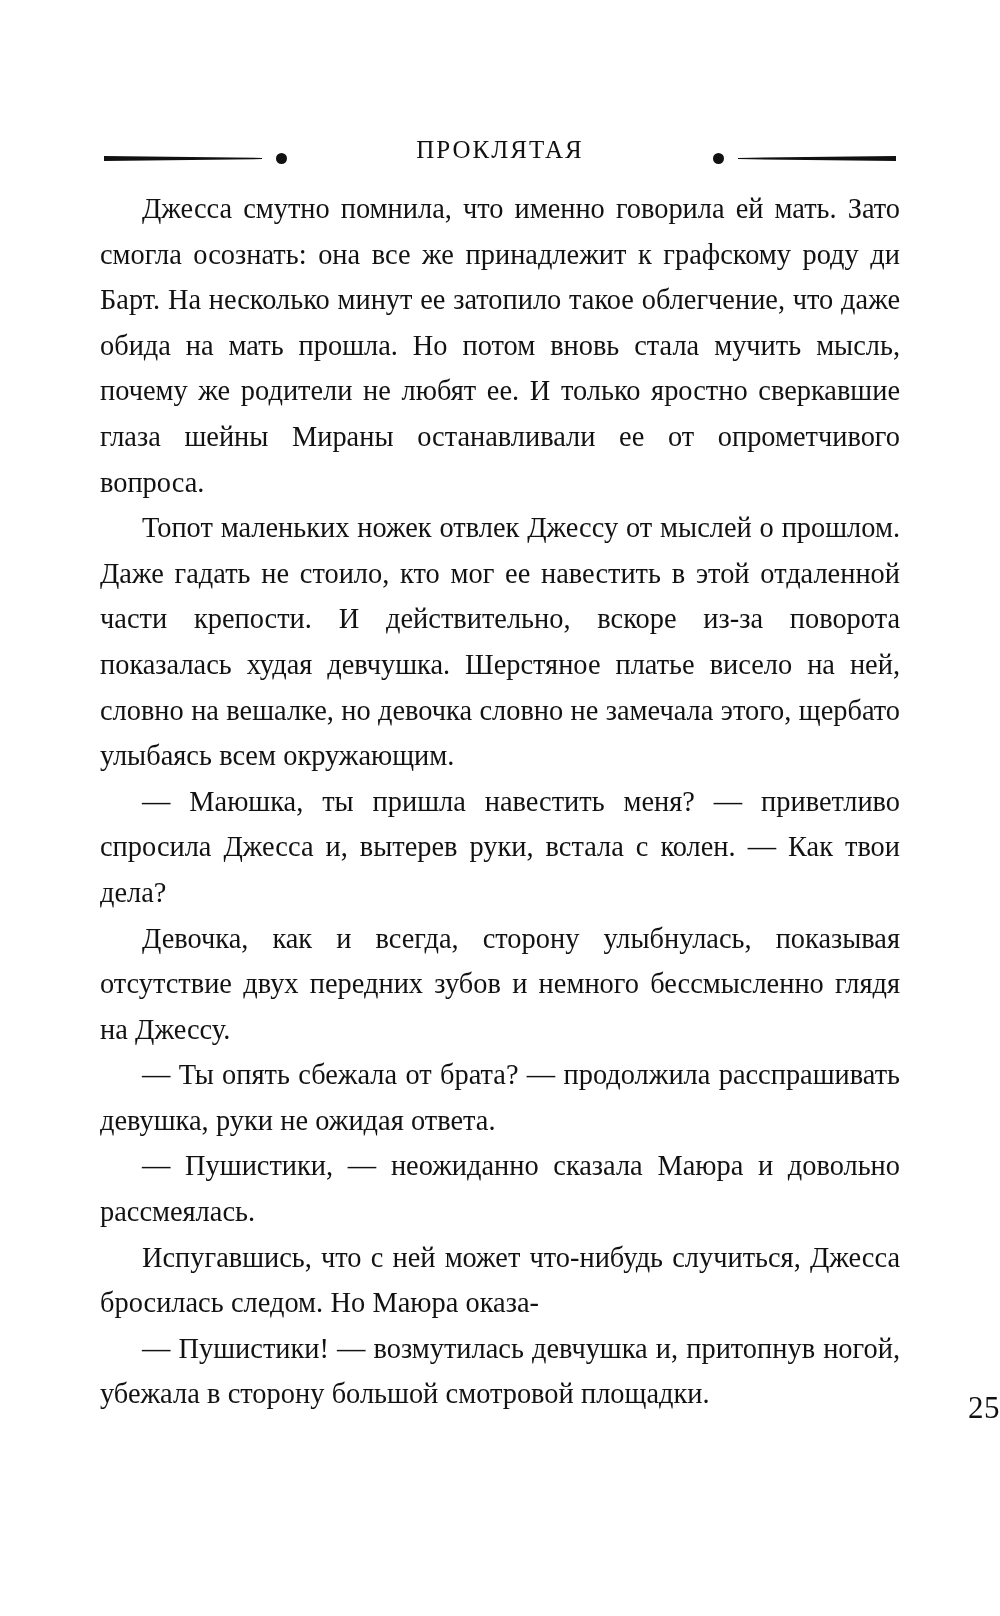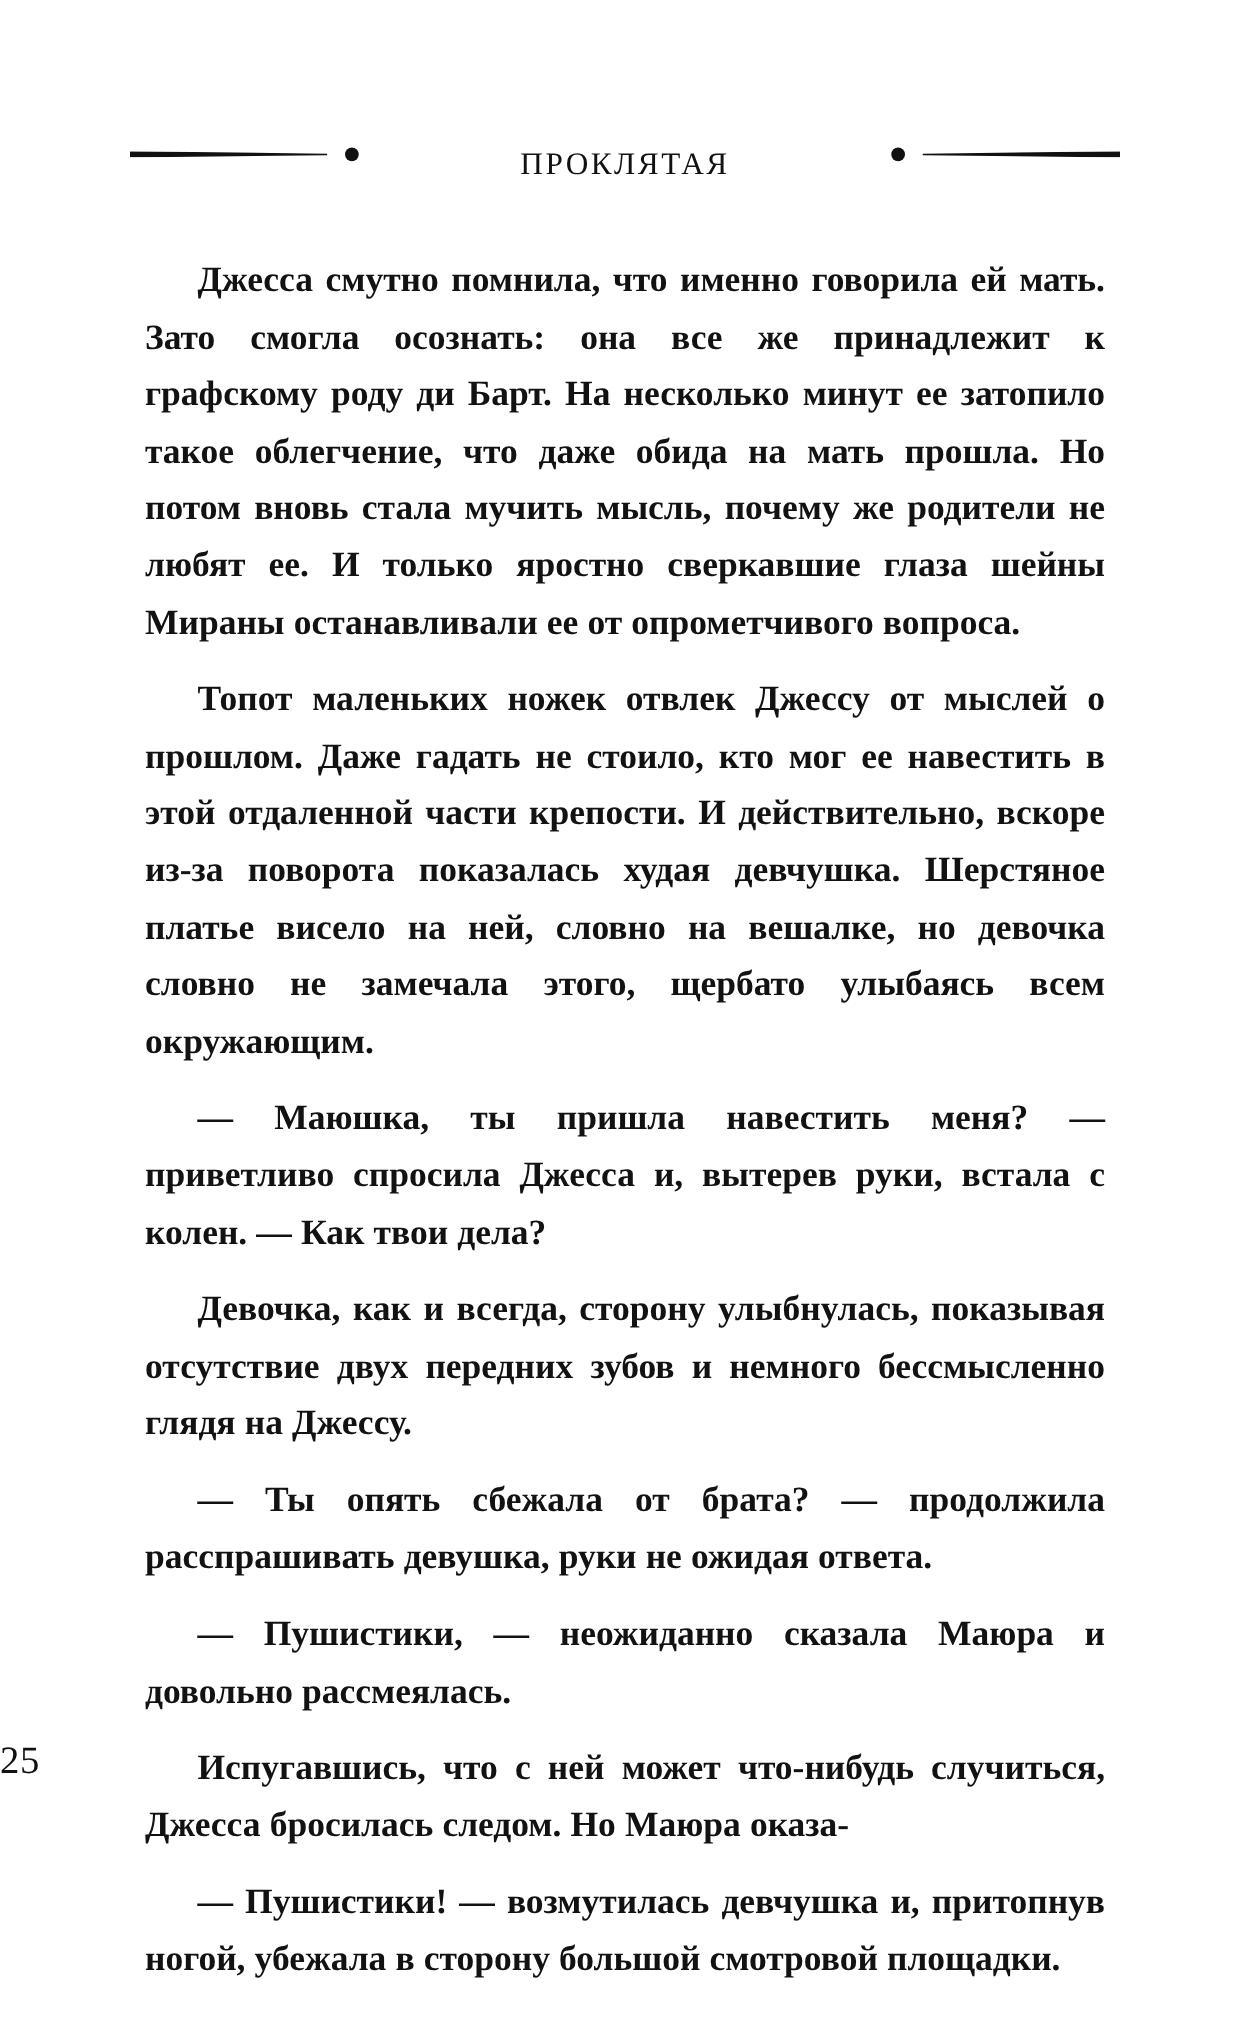--- a/index.html
+++ b/index.html
@@ -25,21 +25,21 @@
   }
 
   
   .running-head {
     position: absolute;
     top: 118px;
     left: 104px;
     width: 792px;
     height: 46px;
     display: flex;
-    align-items: flex-start;
+    align-items: flex-end;
     justify-content: space-between;
   }
 
   .rule-group {
     display: flex;
     align-items: center;
     flex: 0 0 auto;
   }
   .rule-group.left { justify-content: flex-start; }
   .rule-group.right { justify-content: flex-end; }
@@ -77,43 +77,42 @@
 
   
   .body-text {
     position: absolute;
     top: 186px;
     left: 100px;
     width: 800px;
   }
 
   .body-text p {
-    margin: 16px;
+    margin: 0;
     font-size: 28.4px;
     line-height: 45.6px;
     text-align: justify;
     text-indent: 42px;
     hyphens: manual;
     -webkit-hyphens: manual;
     word-spacing: 0.2px;
-    font-weight: bold;
   }
 
   
   .body-text p.full-justify {
     text-align-last: auto;
   }
 
   
   .folio {
     position: absolute;
     top: 1390px;
     left: 0;
     width: 1000px;
-    text-align: left;
+    text-align: right;
     font-size: 31px;
     color: #111;
     letter-spacing: 0.5px;
   }
 </style>
 </head>
 <body>
 
 <div class="page">
 

